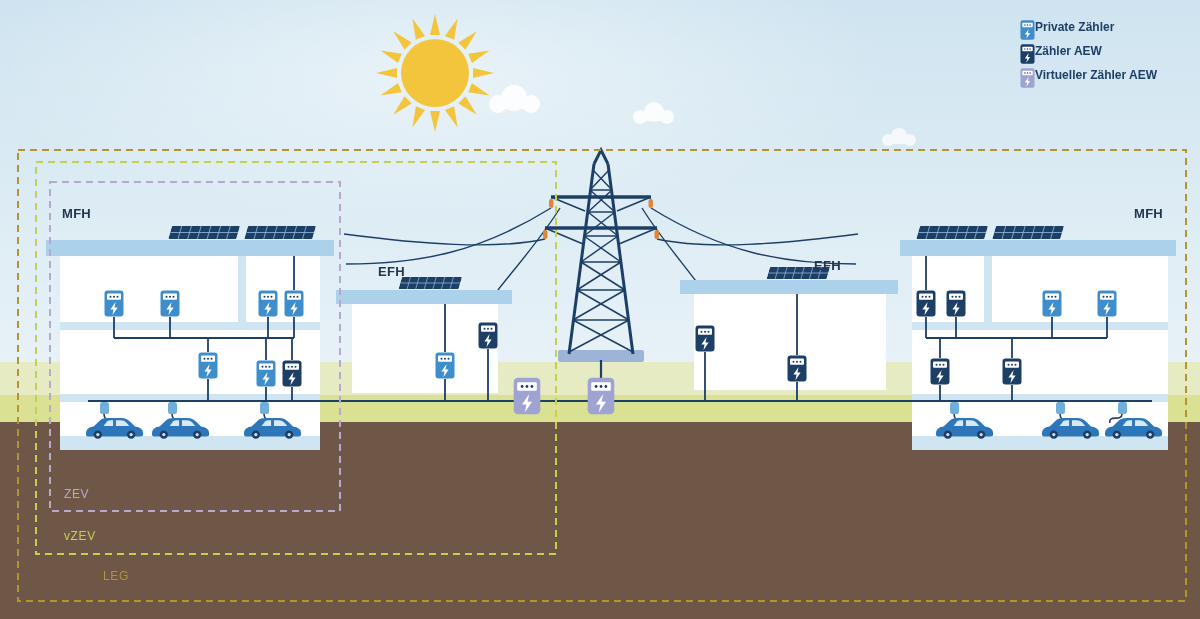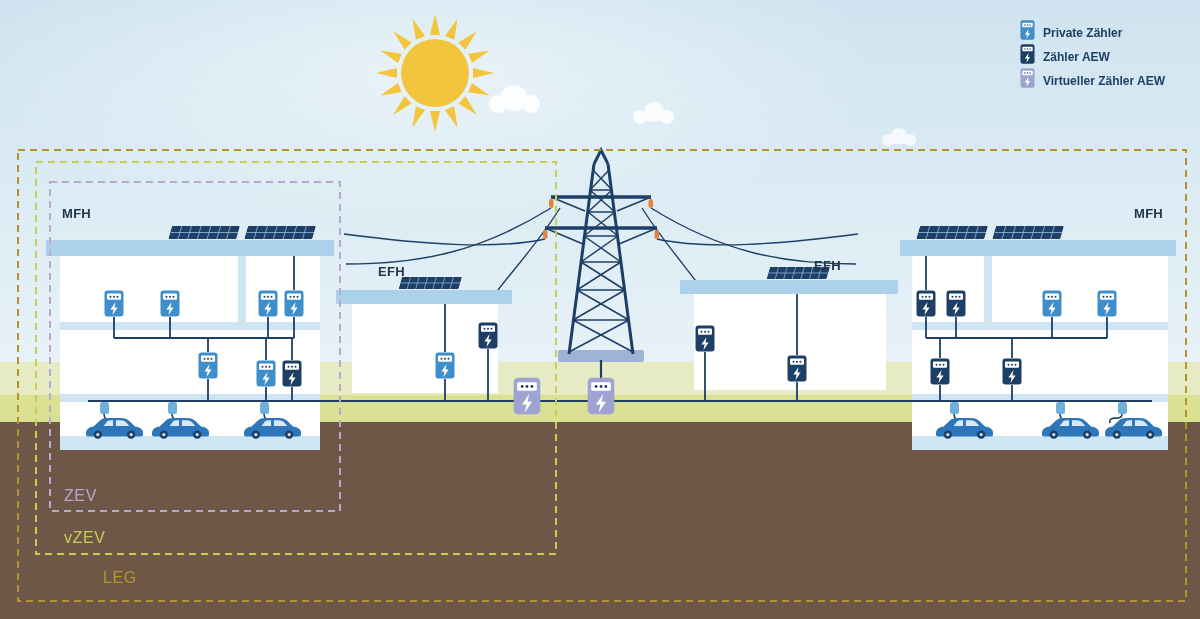--- a/index.html
+++ b/index.html
@@ -7,23 +7,23 @@
     --roof:#abd2ea; --slab:#cfe5f2; --grass-light:#e7ebc4; --grass-dark:#dbe193;
     --ground:#6f5747; --meter-private:#3e8ecb; --meter-aew:#1d3f66; --meter-virtual:#9fa3d2;
     --zone-zev:#b7a8cd; --zone-vzev:#c6ce54; --zone-leg:#b29530;
     --platform:#9db4d8; --car:#2d76ba; --insulator:#e0863c; --station:#6fb0da;
   }
   *{margin:0;padding:0;box-sizing:border-box;}
   body{font-family:"Liberation Sans", sans-serif;}
   .stage{position:relative;width:1200px;height:619px;overflow:hidden;background:var(--sky);}
   .scene{position:absolute;left:0;top:0;}
   .bld-label{position:absolute;font-size:13px;font-weight:bold;color:#23364d;letter-spacing:.3px;}
-  .zone-label{position:absolute;font-size:16px;font-weight:500;letter-spacing:.6px;}
+  .zone-label{position:absolute;font-size:12px;font-weight:500;letter-spacing:.6px;}
   .legend{position:absolute;left:1020px;top:20px;display:flex;flex-direction:column;gap:4px;}
-  .legend-row{display:flex;align-items:flex-end;gap:8px;height:20px;}
+  .legend-row{display:flex;align-items:flex-start;height:20px;}
   .legend-row span{font-size:12px;font-weight:600;color:var(--navy);white-space:nowrap;}
   .legend-icon{width:15px;height:20px;flex:0 0 15px;}
 </style>
 </head>
 <body>
 
 <div class="stage">
 
 <svg class="scene" width="1200" height="619" viewBox="0 0 1200 619">
   <defs>

